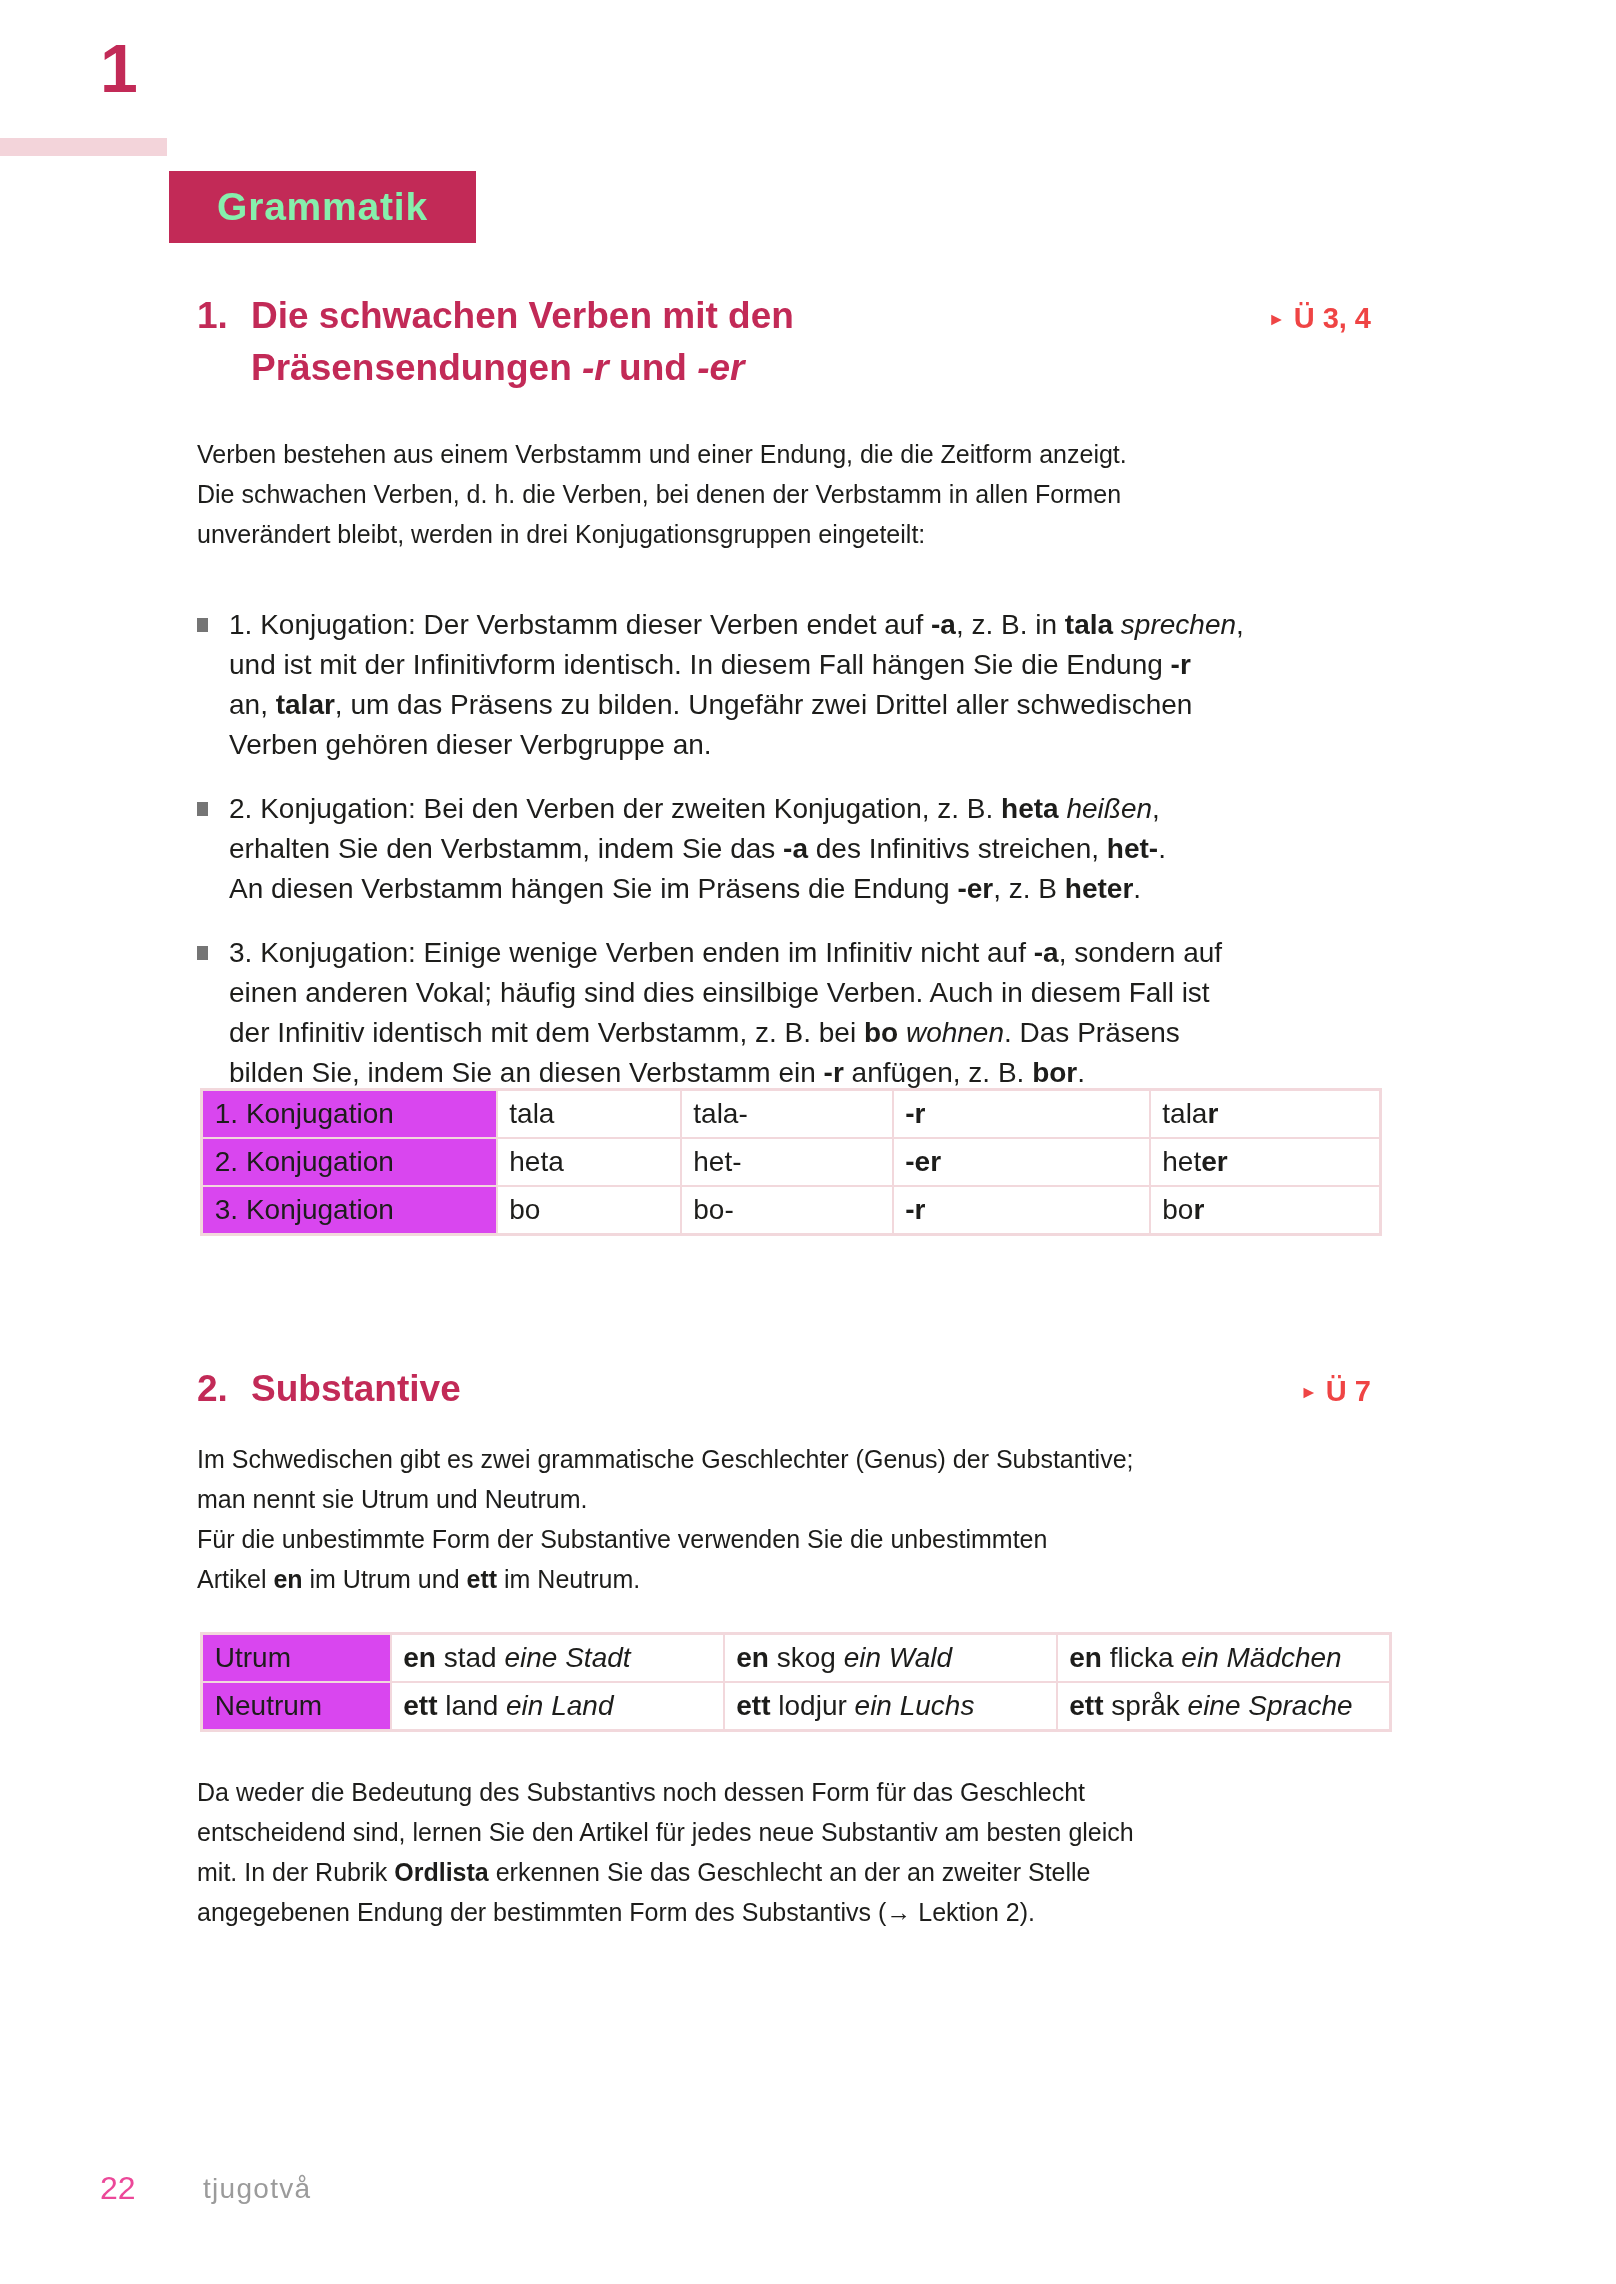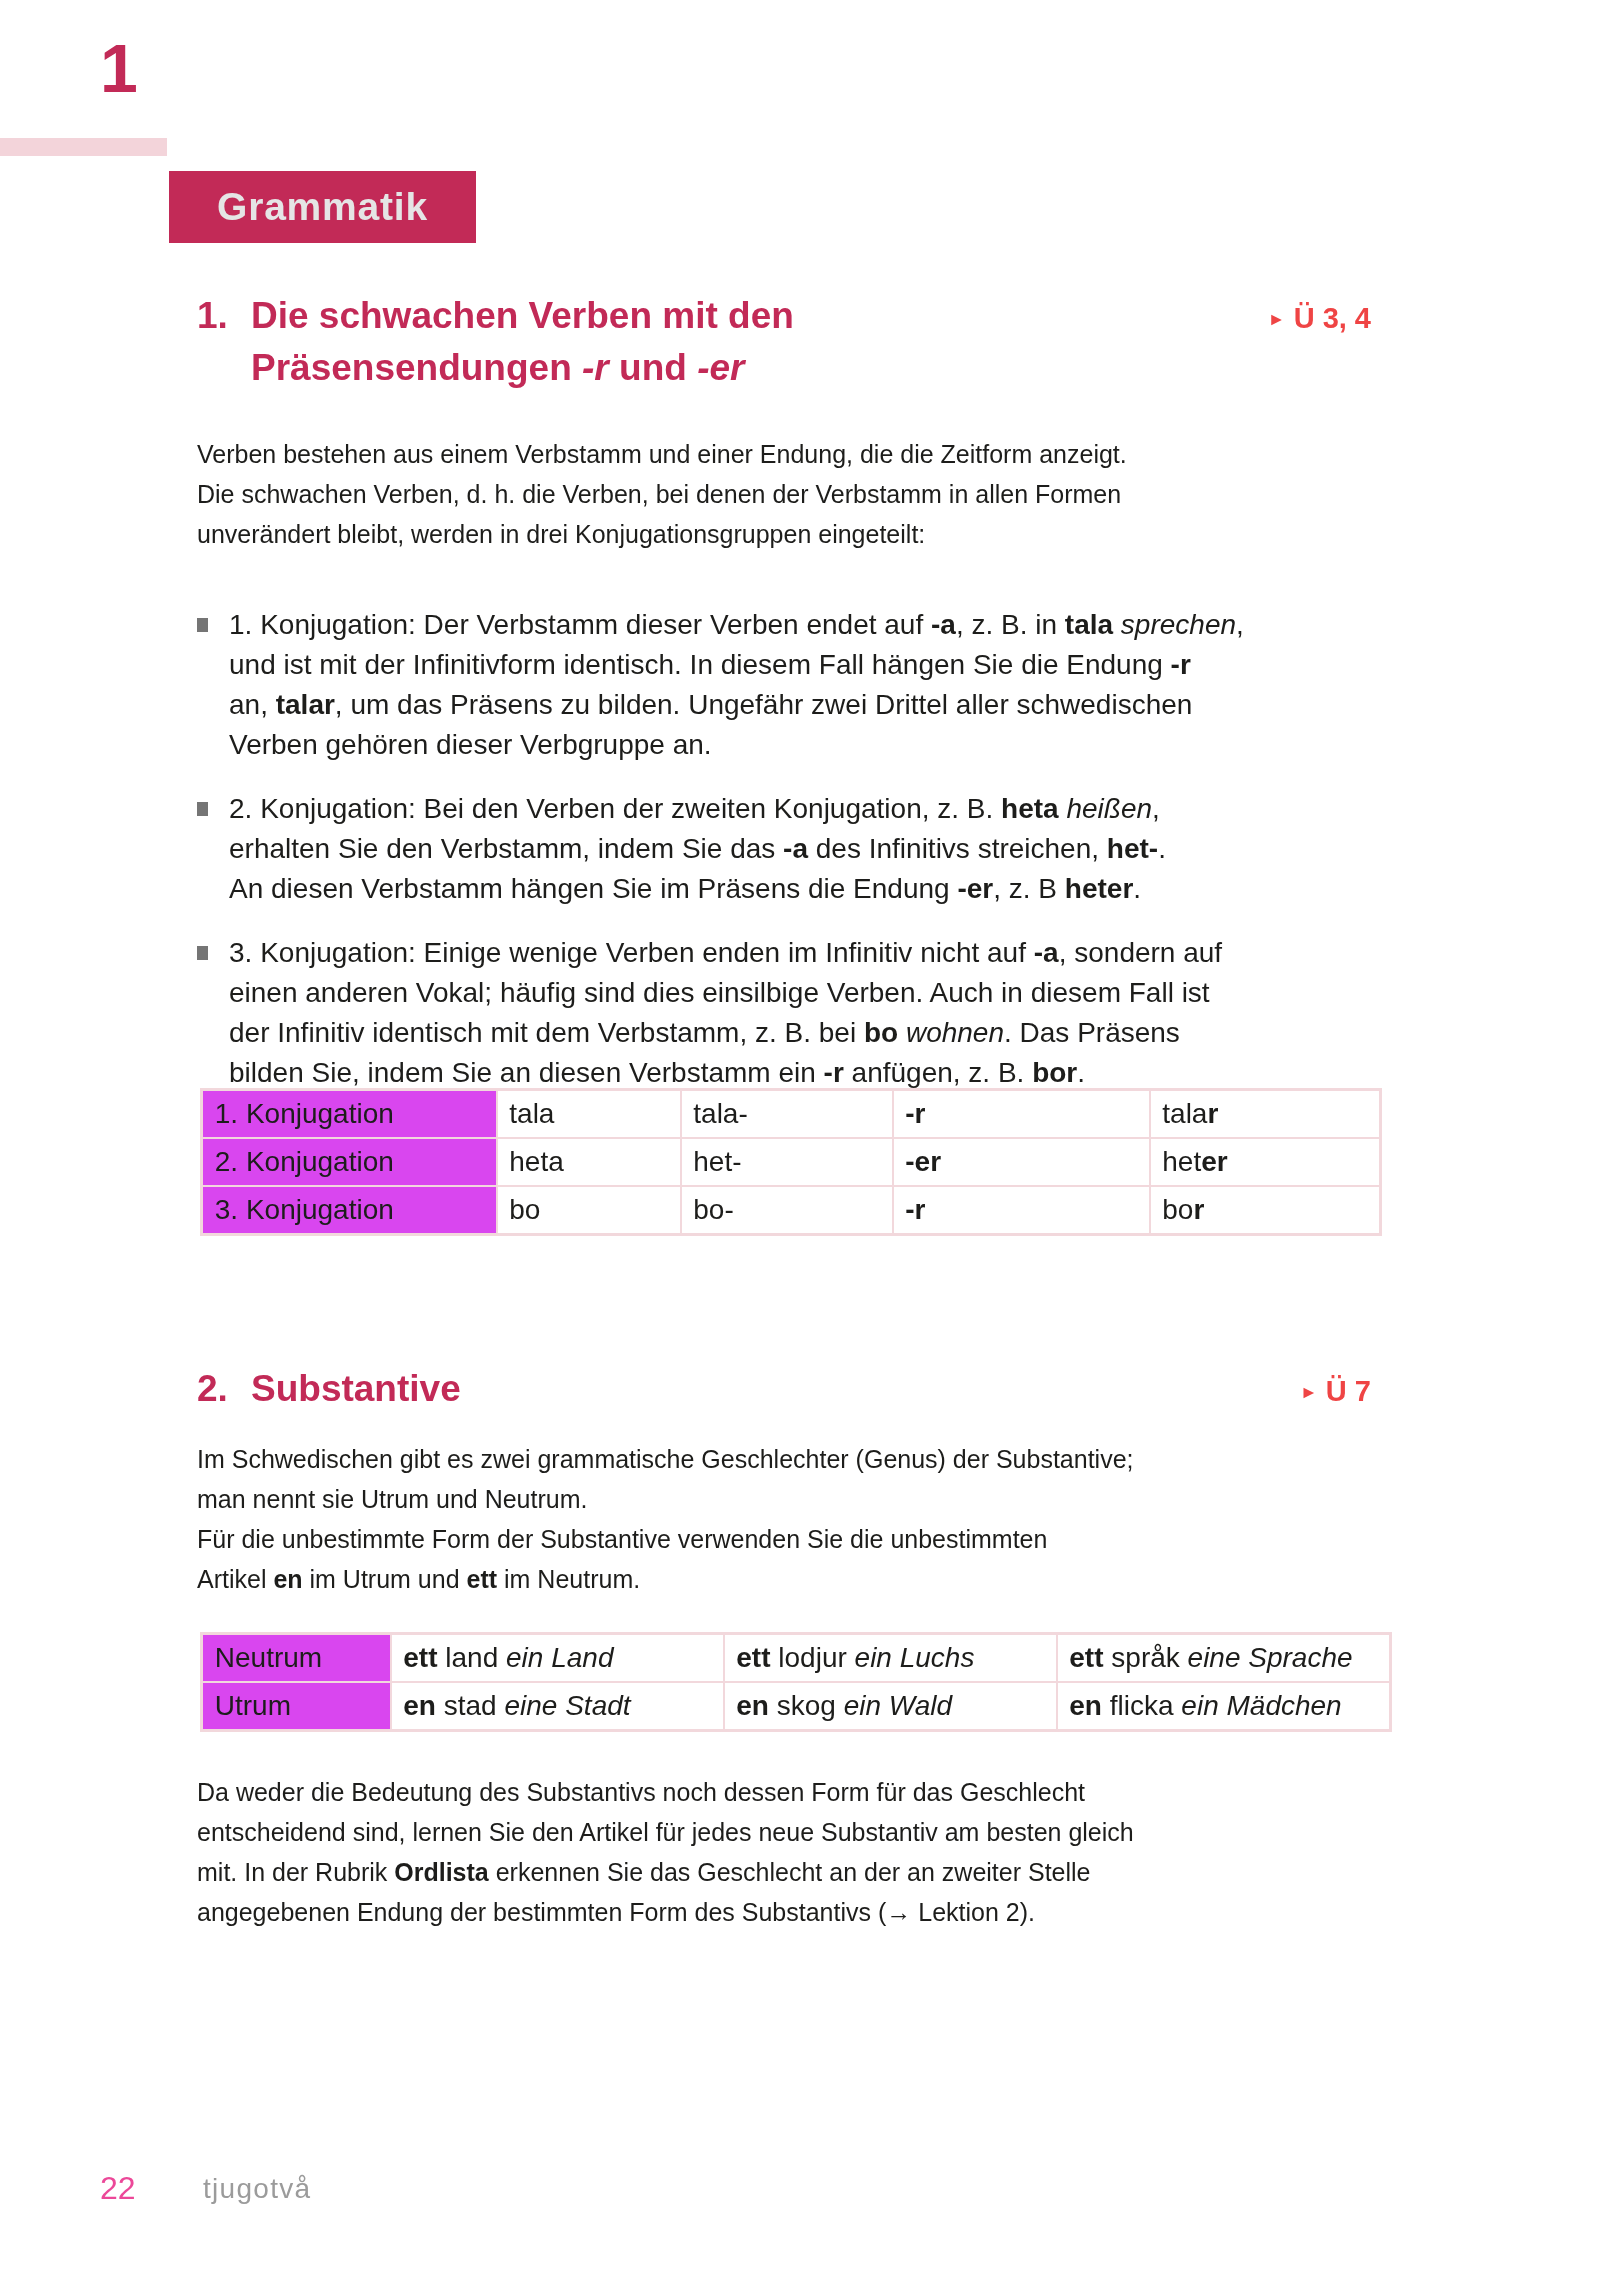--- a/index.html
+++ b/index.html
@@ -20,21 +20,21 @@
   .pink-bar{
     position:absolute;left:0;top:138px;
     width:167px;height:17.7px;background:#f3d4da;
   }
   .banner{
     position:absolute;left:169px;top:171px;
     width:307px;height:72px;background:#c22a57;
     display:flex;align-items:center;justify-content:center;
   }
   .banner .banner-label{
-    color:#e5e5e5;font-size:39px;font-weight:700;letter-spacing:0.8px;
+    color:#86efac;font-size:39px;font-weight:700;letter-spacing:0.8px;
   }
   
   .block{position:absolute;left:197px;width:1196px;}
   .heading-row{display:flex;justify-content:space-between;align-items:flex-start;}
   .heading{
     display:flex;color:#c22a57;font-size:37px;font-weight:700;line-height:52px;
   }
   .h-num{width:54px;flex:0 0 54px;}
   .ex-ref{
     color:#ef4444;font-size:29px;font-weight:700;line-height:29px;
@@ -165,30 +165,30 @@
 
   <table class="gtable block" style="top:1632px;left:200px;width:1188px;">
     <colgroup>
       <col style="width:189px">
         <col style="width:333px">
         <col style="width:333px">
         <col style="width:334px">
     </colgroup>
     <tbody>
         <tr>
+      <th class="rowlabel">Utrum</th>
+      <td><span style="font-weight: 700;">en</span> stad <span style="font-style: italic;">eine Stadt</span></td>
+      <td><span style="font-weight: 700;">en</span> skog <span style="font-style: italic;">ein Wald</span></td>
+      <td><span style="font-weight: 700;">en</span> flicka <span style="font-style: italic;">ein Mädchen</span></td>
+    </tr>
+    <tr>
       <th class="rowlabel">Neutrum</th>
       <td><span style="font-weight: 700;">ett</span> land <span style="font-style: italic;">ein Land</span></td>
       <td><span style="font-weight: 700;">ett</span> lodjur <span style="font-style: italic;">ein Luchs</span></td>
       <td><span style="font-weight: 700;">ett</span> språk <span style="font-style: italic;">eine Sprache</span></td>
-    </tr>
-    <tr>
-      <th class="rowlabel">Utrum</th>
-      <td><span style="font-weight: 700;">en</span> stad <span style="font-style: italic;">eine Stadt</span></td>
-      <td><span style="font-weight: 700;">en</span> skog <span style="font-style: italic;">ein Wald</span></td>
-      <td><span style="font-weight: 700;">en</span> flicka <span style="font-style: italic;">ein Mädchen</span></td>
     </tr>
   </tbody>
     </table>
 
   <div class="block bodytext" style="top:1772px;">Da weder die Bedeutung des Substantivs noch dessen Form für das Geschlecht<br>entscheidend sind, lernen Sie den Artikel für jedes neue Substantiv am besten gleich<br>mit. In der Rubrik <span style="font-weight: 700;">Ordlista</span> erkennen Sie das Geschlecht an der an zweiter Stelle<br>angegebenen Endung der bestimmten Form des Substantivs (→ Lektion 2).</div>
 
   <div class="footer-pagenum">22</div>
   <div class="footer-pageword">tjugotvå</div>
 
 </div>

